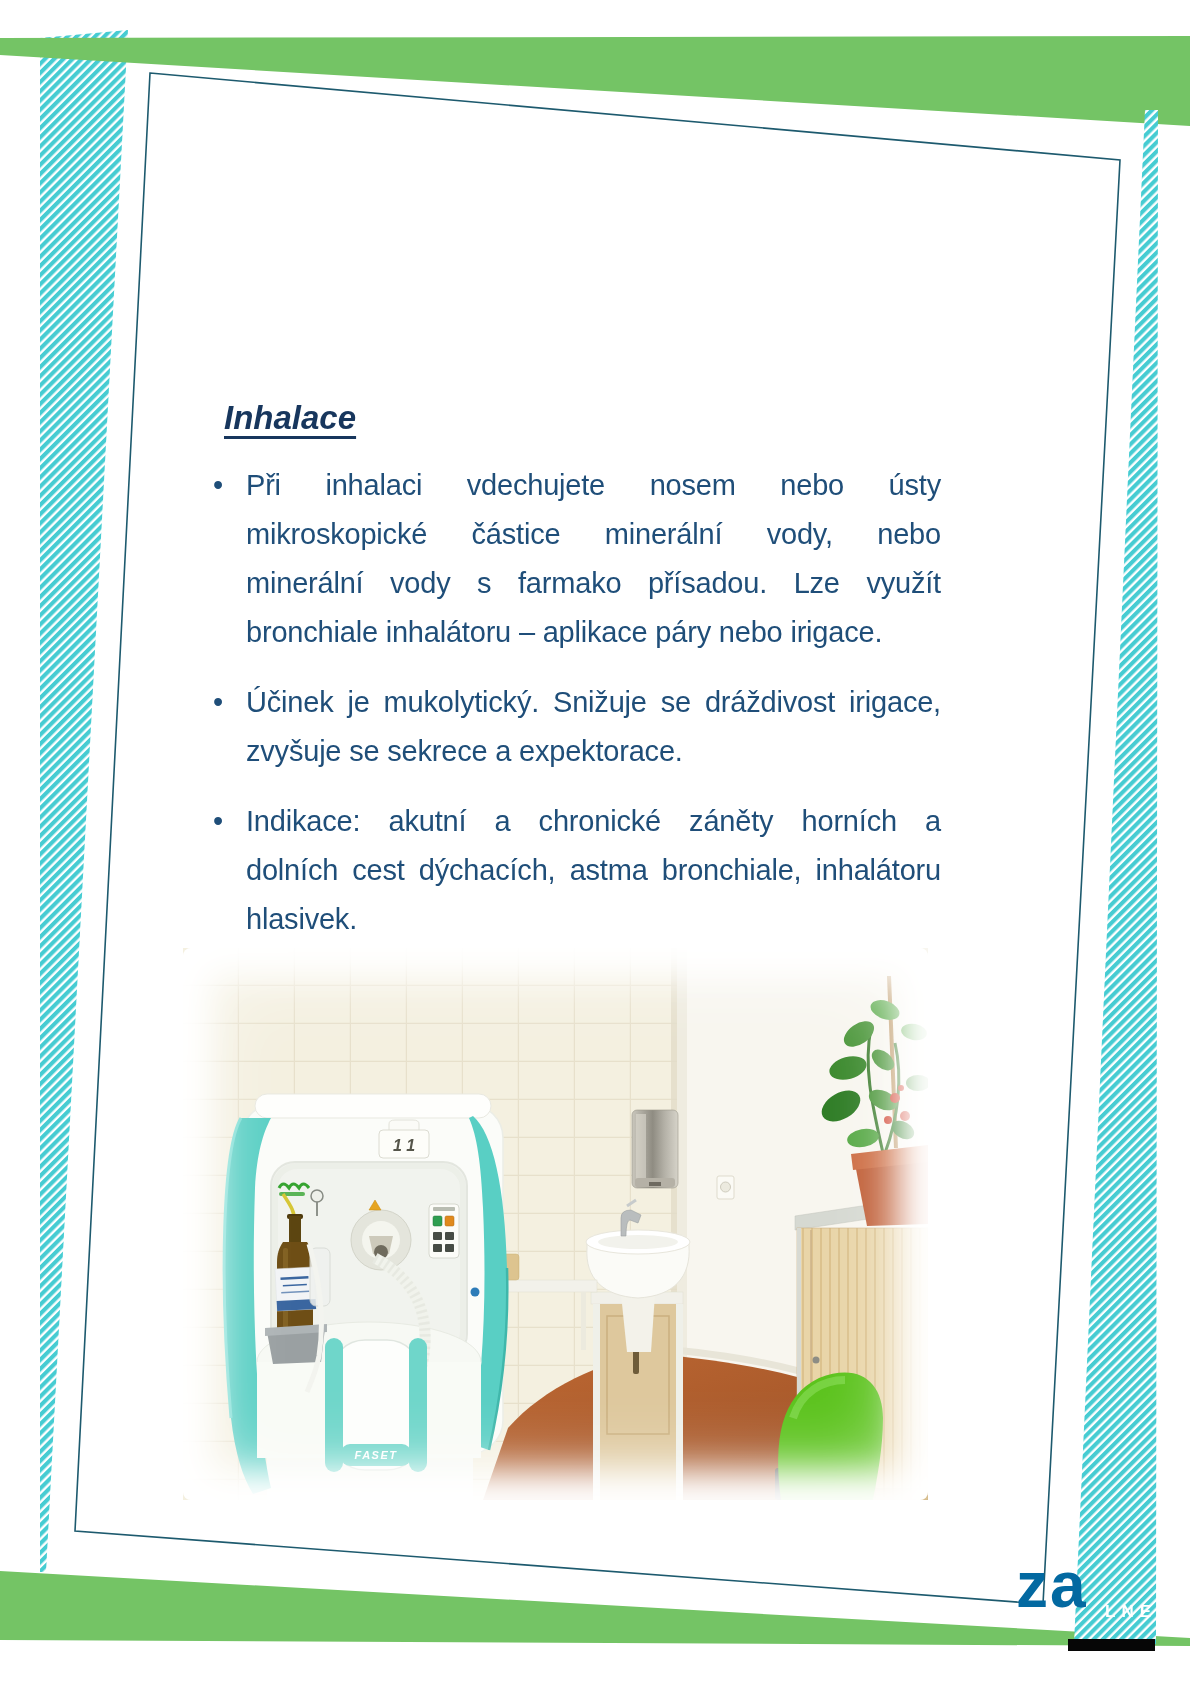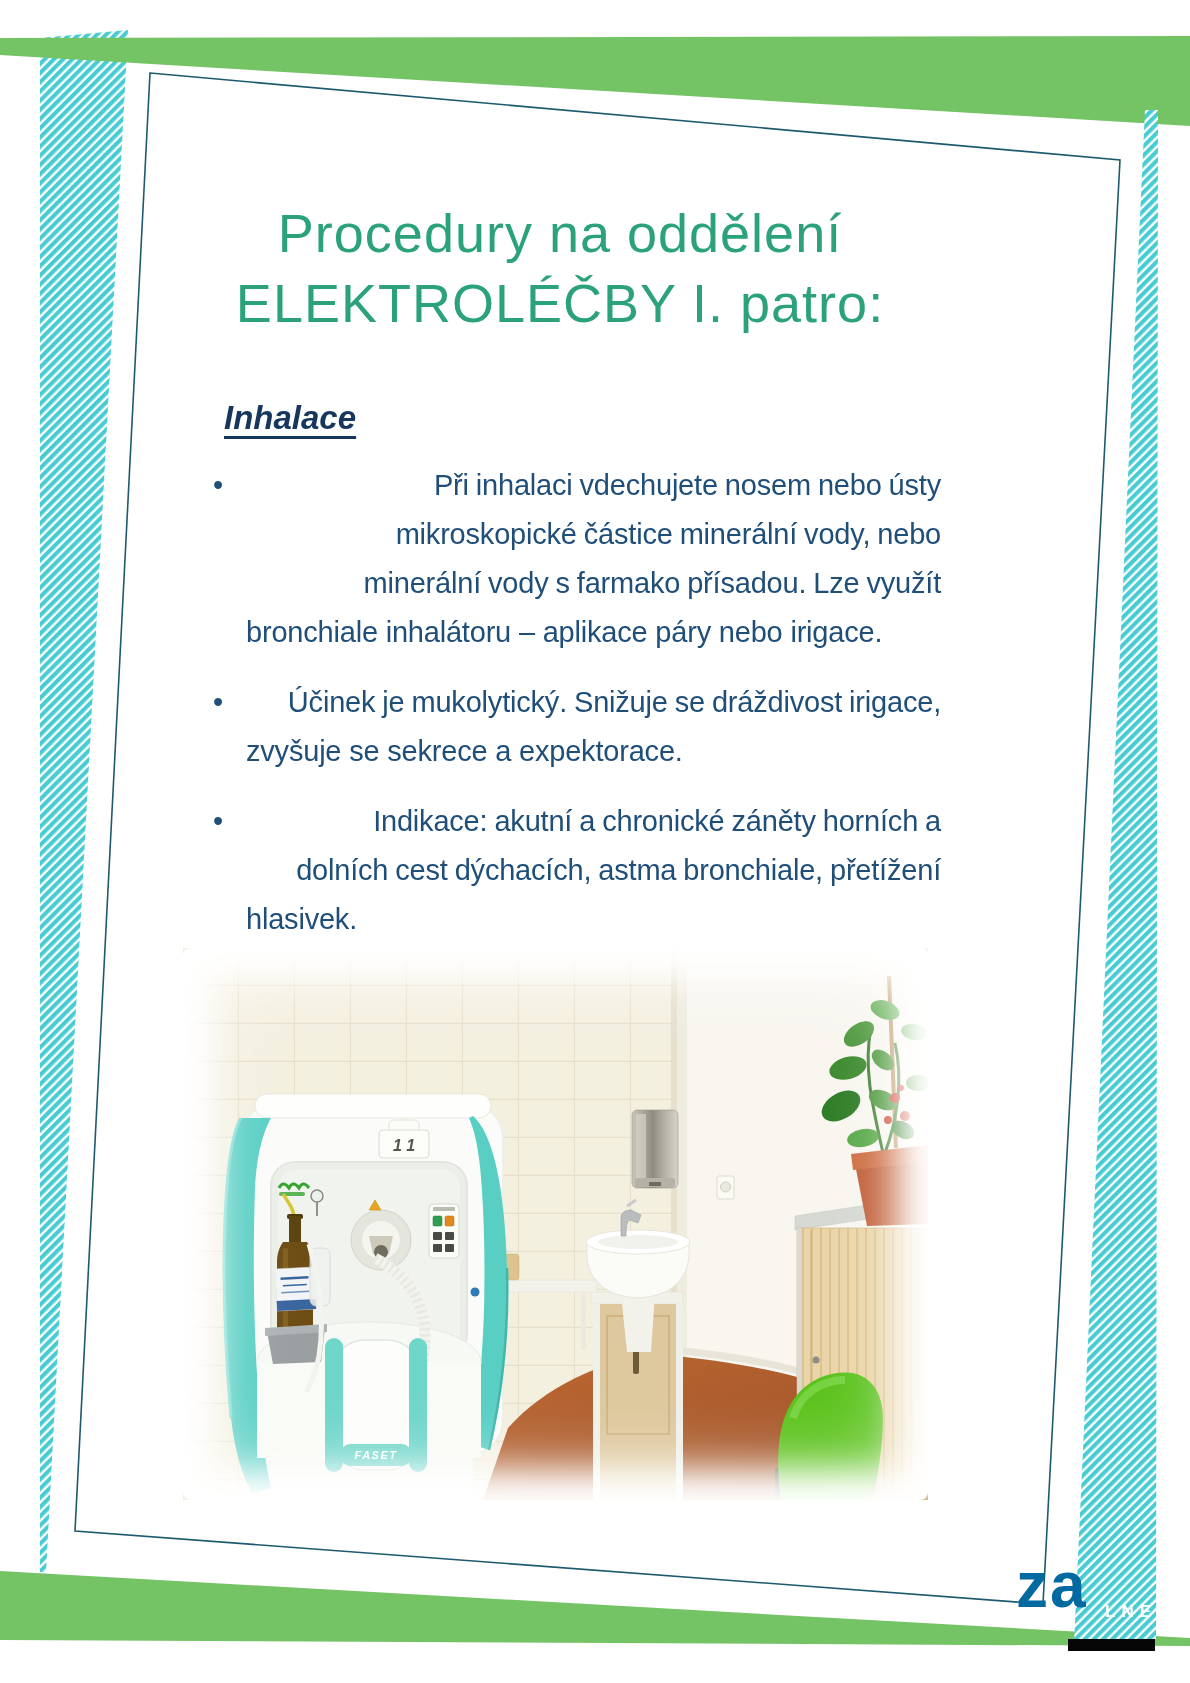--- a/index.html
+++ b/index.html
@@ -16,21 +16,21 @@
   .section-heading{
     position:absolute;left:180px;top:399px;
     color:#17365D;font-size:33px;font-weight:bold;font-style:italic;
     text-decoration:underline;text-decoration-thickness:3px;text-underline-offset:7px;margin-left:44px;
   }
   .bullets{position:absolute;left:213px;top:461px;width:728px;color:#1F4E79;}
   .bullet{display:flex;margin-bottom:21px;}
   .bullet-marker{width:33px;font-size:29px;line-height:49px;flex:0 0 33px;}
   .bullet-text{flex:1;font-size:29px;line-height:49px;letter-spacing:-0.2px;}
   .bline{min-height:49px;}
-  .bline.just{display:flex;justify-content:flex-end;gap:7px;}
+  .bline.just{display:flex;justify-content:space-between;gap:7px;}
   
   .photo{position:absolute;left:183px;top:948px;width:745px;height:552px;font-style:italic;}
   .photo-feather{
     position:absolute;inset:0;pointer-events:none;border-radius:8px;
     box-shadow:inset 0 0 34px 26px #ffffff, inset 0 0 70px 34px rgba(255,255,255,0.55);
   }
   
   .wm-big{
     position:absolute;left:1016px;top:1548px;width:140px;color:#0369a1;
     font-size:64px;font-weight:bold;letter-spacing:2px;
@@ -59,24 +59,20 @@
 
     <polygon points="0,38 1190,36 1190,126 0,55" fill="#74C465"></polygon>
 
     <polygon points="0,1571 1190,1638 1190,1646 0,1640" fill="#74C465"></polygon>
 
     <polygon points="1145,110 1158,110 1156,1644 1074,1644" fill="url(#ts)"></polygon>
 
     <polygon points="150,73 1120,160 1043,1604 75,1531" fill="none" stroke="#1D5A6E" stroke-width="1.6"></polygon>
   </svg>
 
-  <div class="title">
-    <div>Procedury na oddělení</div>
-    <div>ELEKTROLÉČBY I. patro:</div>
-  </div>
 
   <div class="section-heading">Inhalace</div>
 
   <div class="bullets">
     <div class="bullet">
       <div class="bullet-marker">•</div>
       <div class="bullet-text">
           <div class="bline just">
             <span>Při</span>
             <span>inhalaci</span>
@@ -130,21 +126,21 @@
             <span>záněty</span>
             <span>horních</span>
             <span>a</span>
           </div>
           <div class="bline just">
             <span>dolních</span>
             <span>cest</span>
             <span>dýchacích,</span>
             <span>astma</span>
             <span>bronchiale,</span>
-            <span>přetížení</span>
+            <span>inhalátoru</span>
           </div>
           <div class="bline">hlasivek.</div>
         </div>
     </div>
   </div>
 
   <div class="photo">
     <svg width="745" height="552" viewBox="0 0 745 552">
       <defs>
         <pattern id="tiles" width="56" height="38" patternUnits="userSpaceOnUse">

